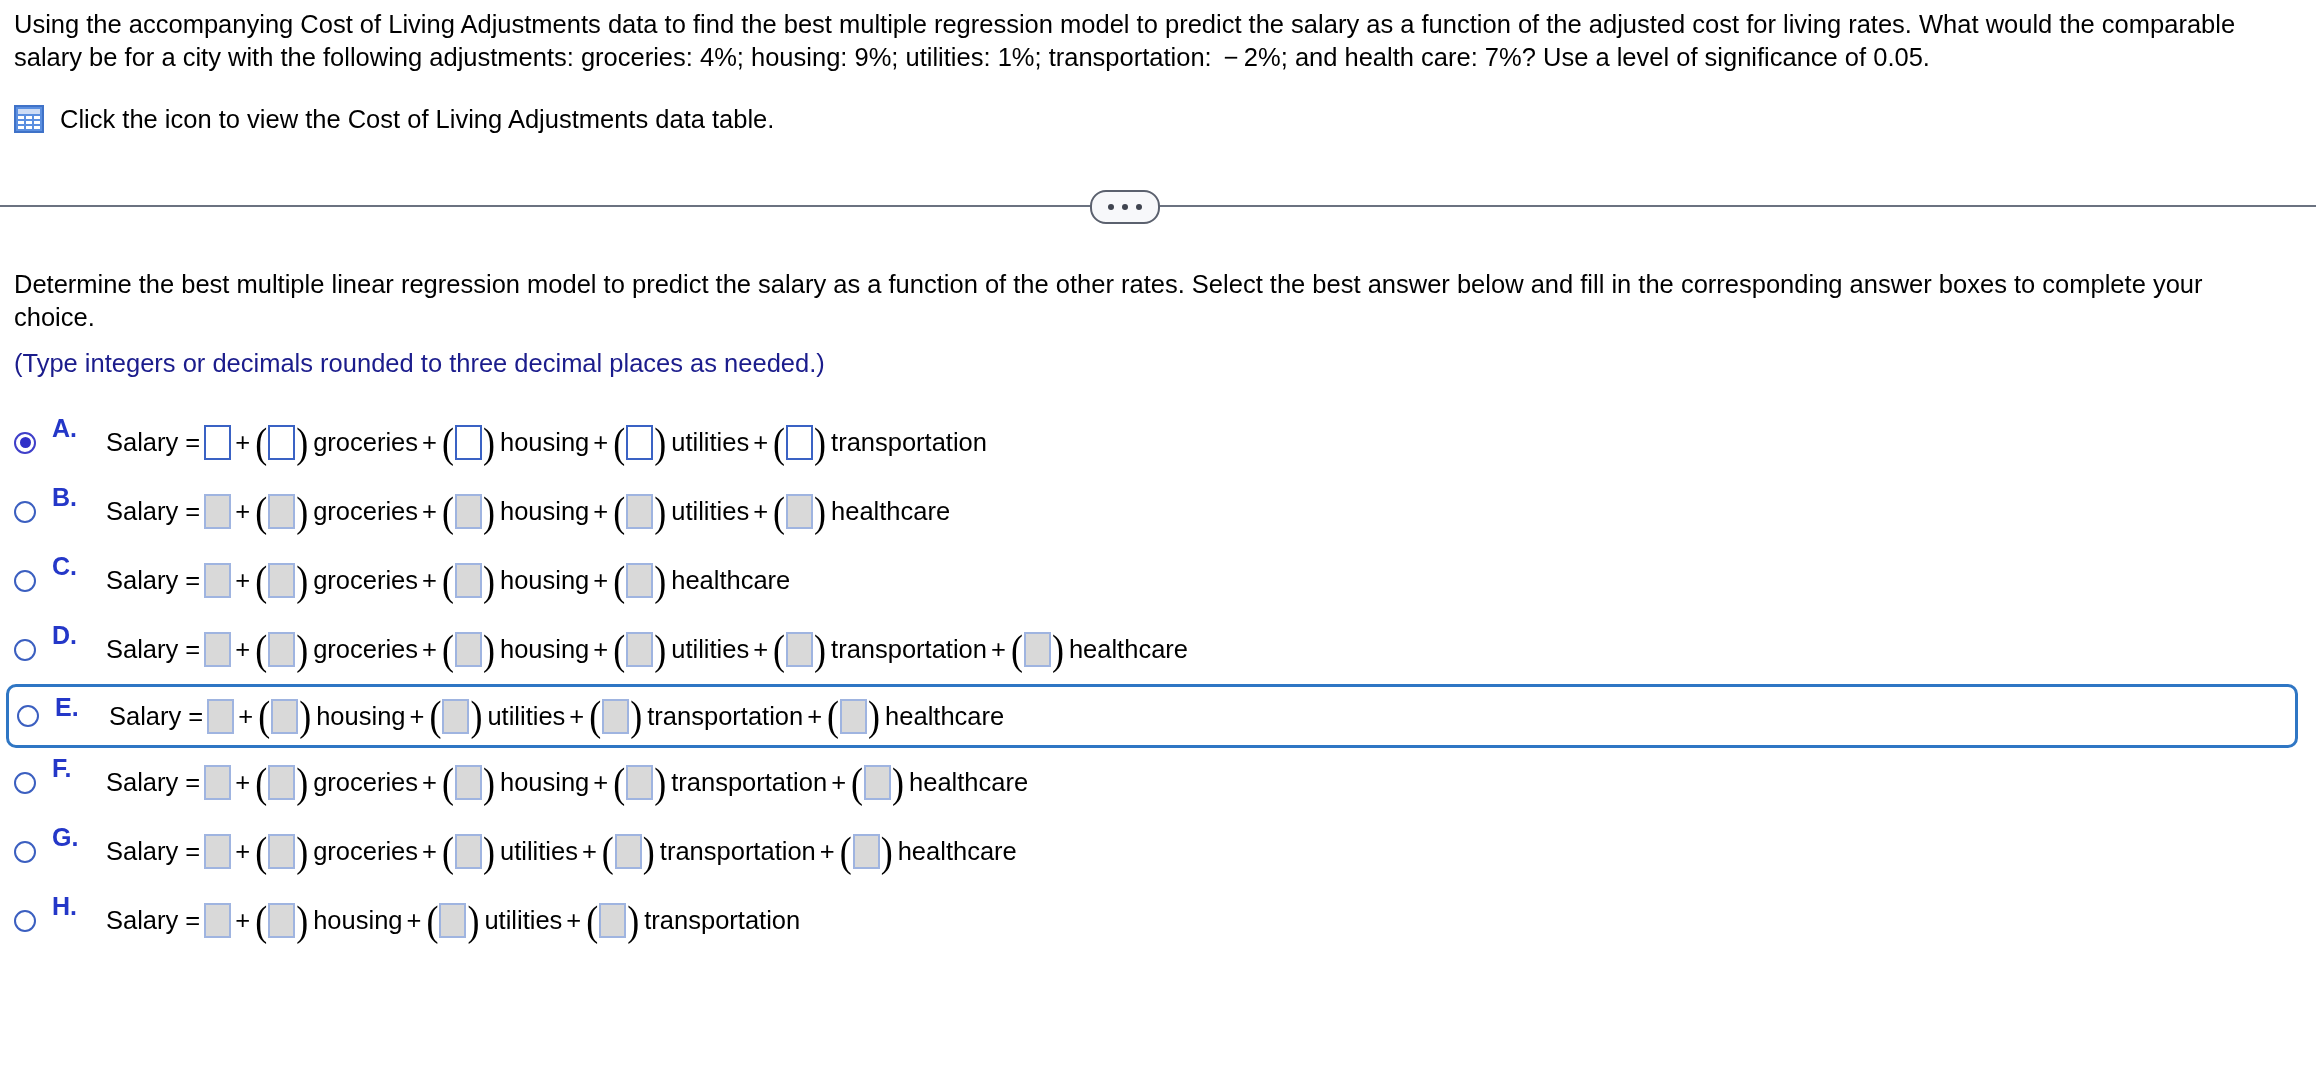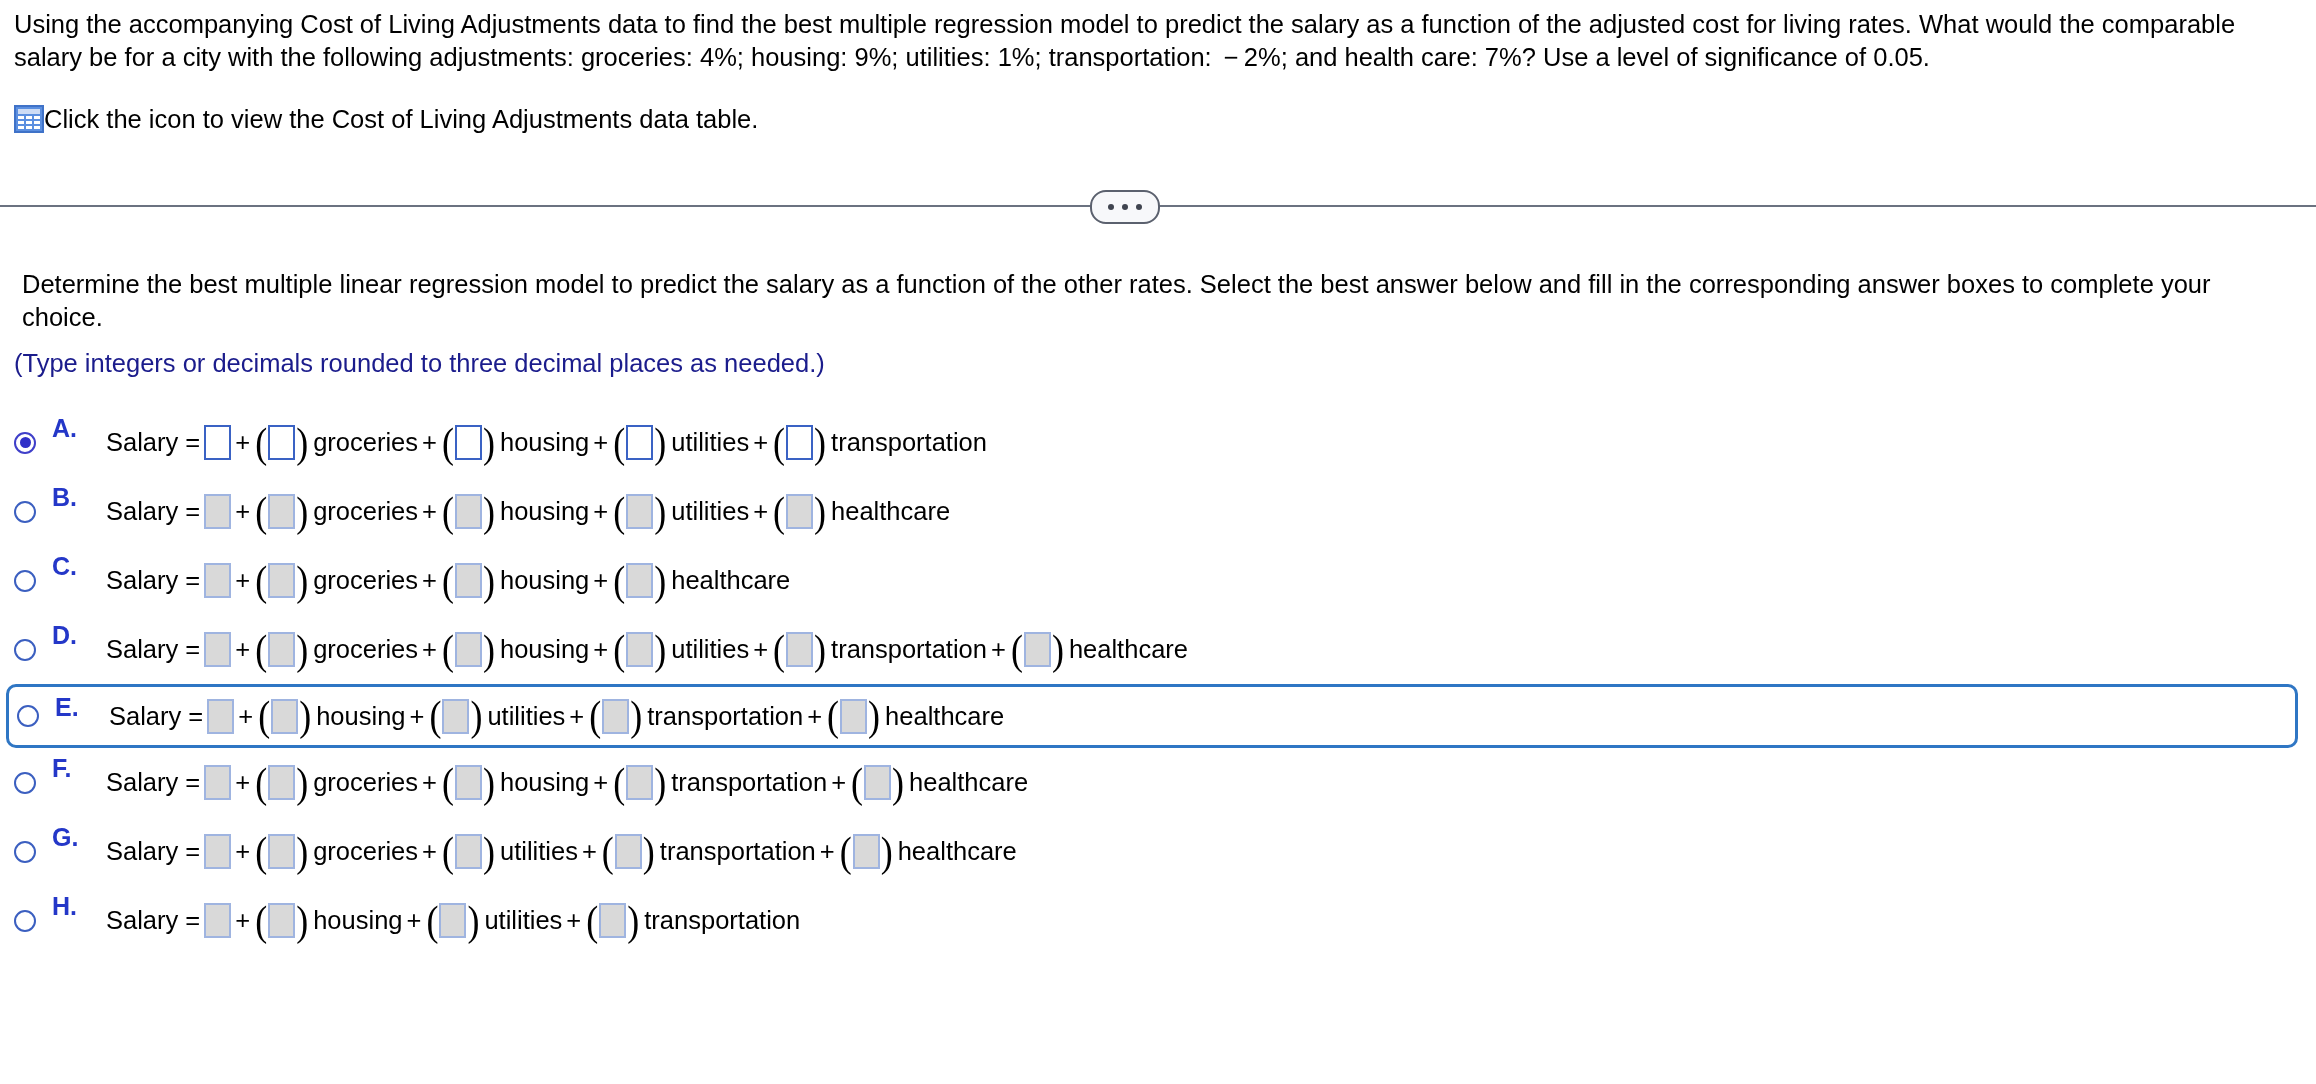--- a/index.html
+++ b/index.html
@@ -34,20 +34,21 @@
     line-height: 33px;
     color: #000;
   }
 
   .icon-line {
     position: absolute;
     left: 14px;
     top: 104px;
     display: flex;
     align-items: center;
+    gap: 16px;
   }
   .table-icon {
     width: 30px;
     height: 28px;
     border: 2px solid #3f72c8;
     background: #5b8fe0;
     box-sizing: border-box;
     display: grid;
     grid-template-columns: repeat(3, 1fr);
     grid-template-rows: 5px repeat(3, 1fr);
@@ -103,21 +104,21 @@
     width: 6px;
     height: 6px;
     border-radius: 50%;
     background: #3f444f;
     display: block;
   }
 
   
   .question {
     position: absolute;
-    left: 22px;
+    left: 14px;
     top: 268px;
     width: 2272px;
     font-size: 25.5px;
     line-height: 33px;
     color: #000;
   }
   .hint {
     position: absolute;
     left: 14px;
     top: 348px;

